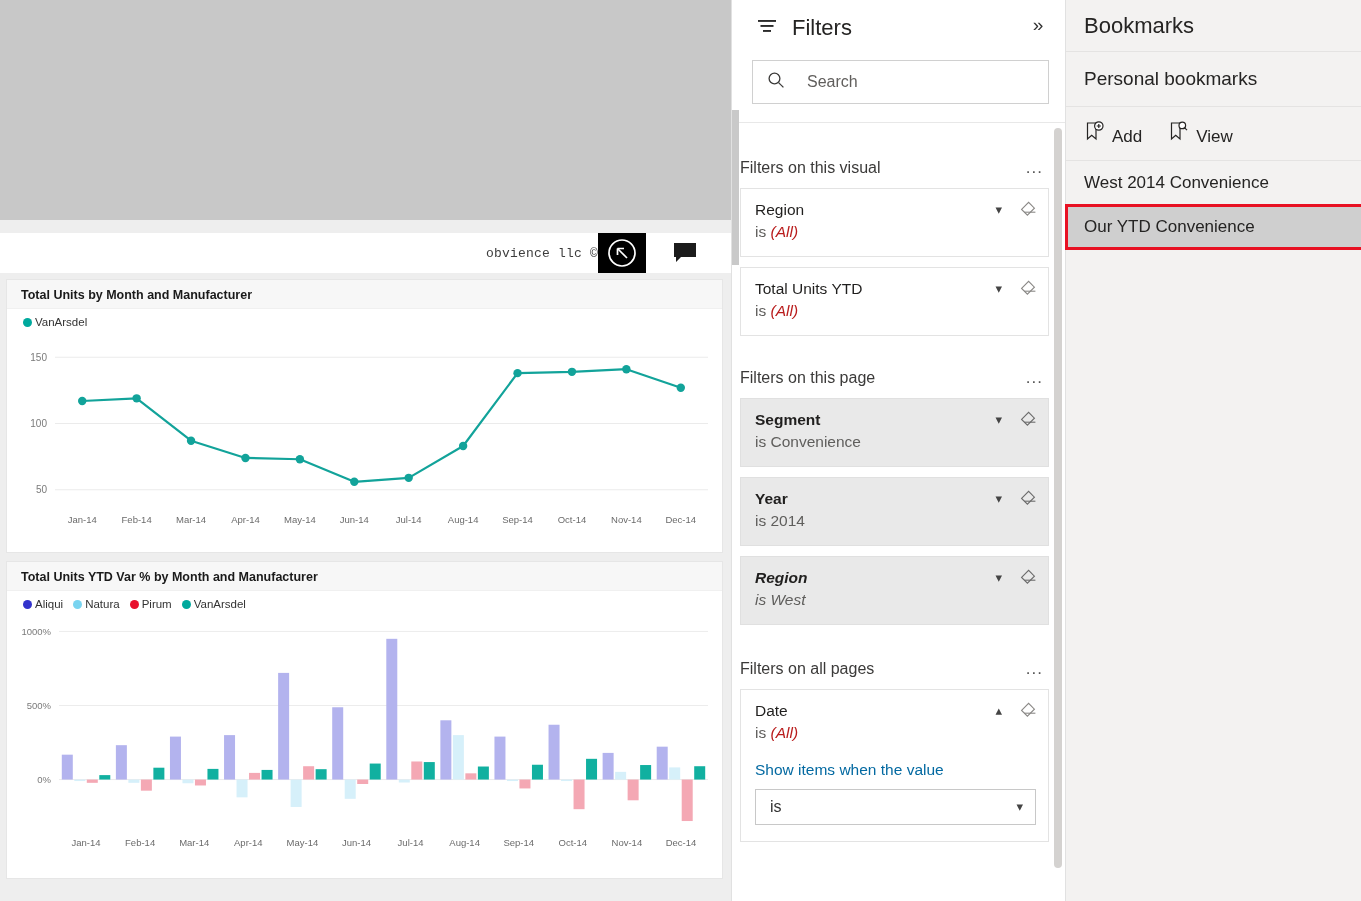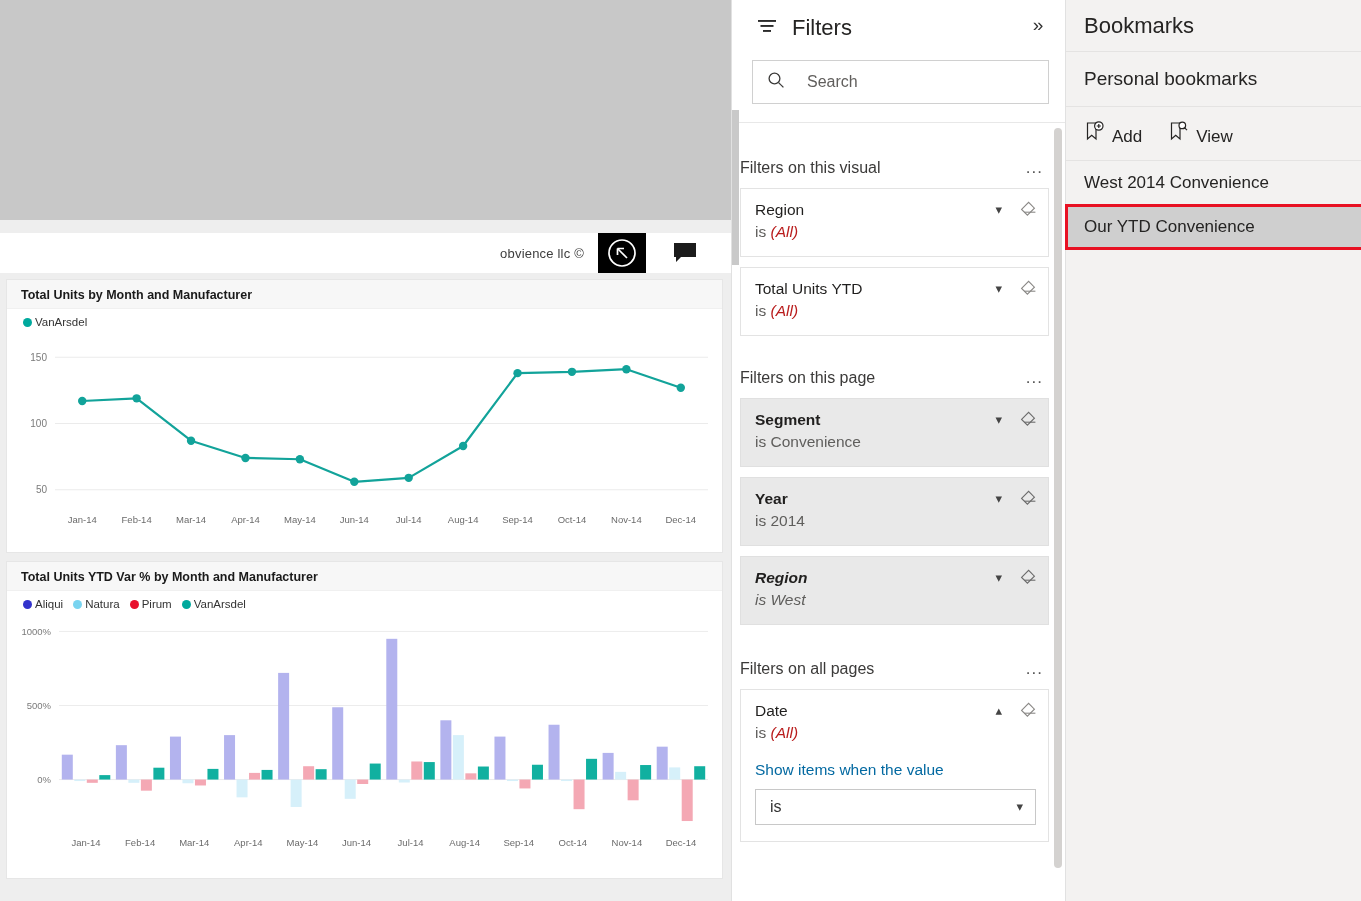--- a/index.html
+++ b/index.html
@@ -25,21 +25,21 @@
     position:absolute; left:0; top:220px; width:731px; height:13px;
     background:#eeeeee;
   }
   #report-logo-bar {
     position:absolute; left:0; top:233px; width:731px; height:40px;
     background:#ffffff;
     display:flex; align-items:center; justify-content:flex-end;
     padding-right:22px;
   }
   #brand-text {
-    font-size:13px; color:#3d3d3d; margin-right:14px; letter-spacing:.2px;
+    font-size:13px; color:#3d3d3d; letter-spacing:.2px;font-family:Liberation Mono, monospace;
   }
   #logo-tile {
     width:48px; height:40px; background:#000000;
     display:flex; align-items:center; justify-content:center; flex:0 0 auto;
   }
   #comment-tile {
     width:48px; height:40px; background:#ffffff;
     display:flex; align-items:center; justify-content:center;
     margin-left:15px; flex:0 0 auto;
   }

